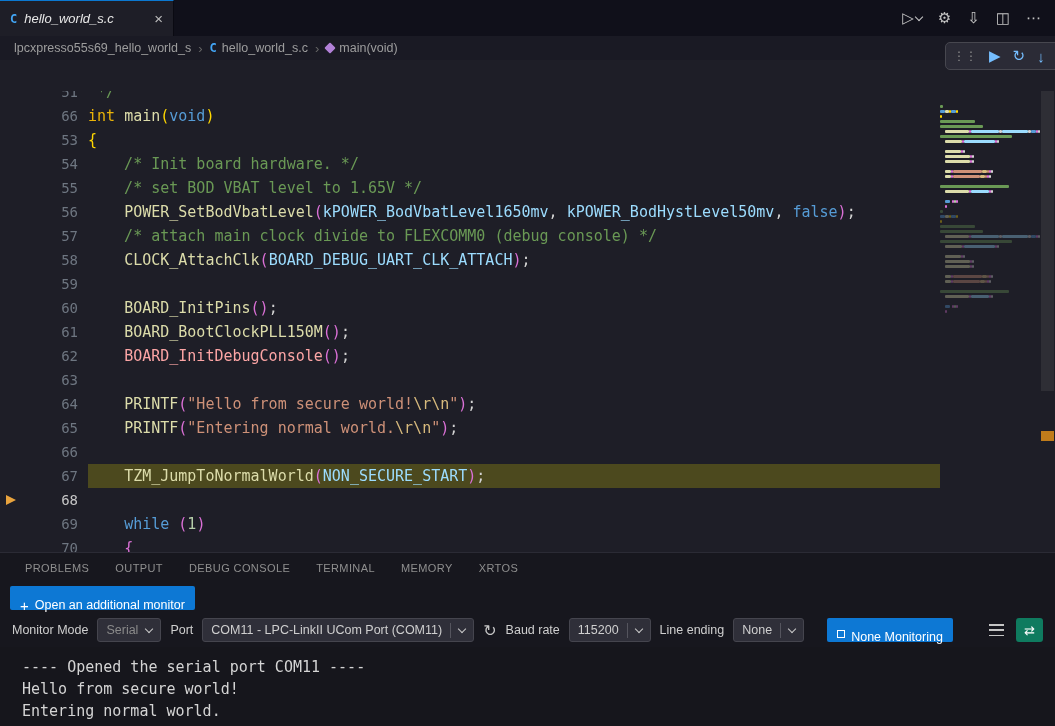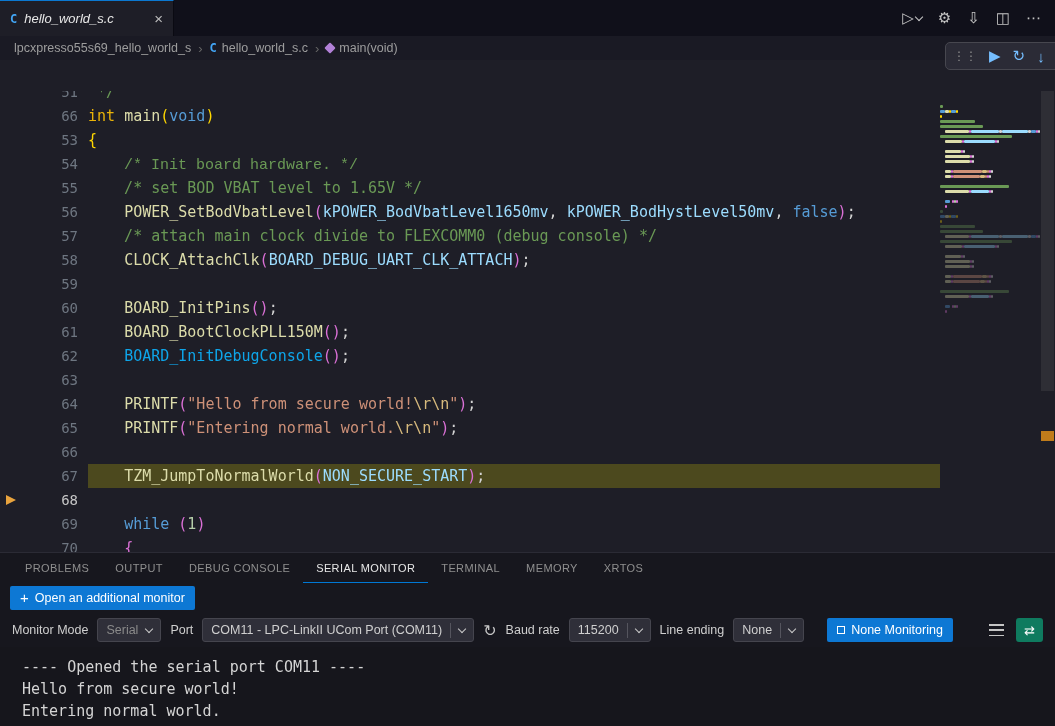--- a/index.html
+++ b/index.html
@@ -57,21 +57,21 @@
   }
   .dbg-icon { color:#75beff; font-size:15px; cursor:pointer; }
   .gripper { color:#8f8f8f; font-size:12px; letter-spacing:0; cursor:grab; }
 
   
   .panel { position:absolute; left:0; right:0; top:552px; bottom:0; background:#17171e; border-top:1px solid #2b2b35; }
   .panel-tabs { height:30px; display:flex; align-items:stretch; padding:0 12px; }
   .ptab { padding:0 13px; display:flex; align-items:center; font-size:11px; letter-spacing:.4px; color:#8f8f8f; border-bottom:1px solid transparent; cursor:pointer; white-space:nowrap; }
   .ptab.active { color:#e7e7e7; border-bottom-color:#0078d4; }
   .row1 { height:30px; display:flex; align-items:center; padding:0 10px; }
-  .btn-blue { background:#0d78d4; color:#fff; border:none; font-size:12.5px; height:22px; padding:12px 10px; display:inline-flex; align-items:center; gap:6px; border-radius:2px; font-family:inherit; cursor:pointer; }
+  .btn-blue { background:#0d78d4; color:#fff; border:none; font-size:12.5px; height:22px; padding:12px 10px; display:inline-flex; gap:6px; border-radius:2px; font-family:inherit; cursor:pointer; }
   .plus:before { content:"+"; font-size:15px; line-height:1; }
   .row2 { height:34px; display:flex; align-items:center; gap:9px; padding:0 12px; }
   .lbl { font-size:12.5px; color:#cfcfcf; white-space:nowrap; }
   .dd { background:#2f2f39; border:1px solid #45454e; border-radius:3px; height:24px; display:inline-flex; align-items:center; padding:0 8px; font-size:12.5px; color:#cfcfcf; gap:8px; cursor:pointer; white-space:nowrap; }
   .dd.disabled { color:#8a8a8a; }
   .dd-divider { width:1px; height:15px; background:#55555e; }
   .icon-btn { color:#c5c5c5; font-size:16px; cursor:pointer; }
   .stop-sq { width:8px; height:8px; border:1.5px solid #fff; display:inline-block; }
   .right-icons { margin-left:auto; display:flex; align-items:center; gap:12px; }
   .clear-icon { width:15px; height:13px; cursor:pointer;
@@ -212,29 +212,29 @@
         </div>
         <div class="gutter-row">
           <span class="glyph"></span>
           <span class="lnum">71</span>
         </div>
       </div>
     <div class="code" id="code">
         <div class="code-line"><span class="tk" style="color: rgb(106, 153, 85);"> */</span></div>
         <div class="code-line"><span class="tk" style="color: #eab308;">int </span><span class="tk" style="color: rgb(220, 220, 170);">main</span><span class="tk" style="color: rgb(255, 215, 0);">(</span><span class="tk" style="color: rgb(86, 156, 214);">void</span><span class="tk" style="color: rgb(255, 215, 0);">)</span></div>
         <div class="code-line"><span class="tk" style="color: rgb(255, 215, 0);">{</span></div>
-        <div class="code-line"><span class="tk" style="color: rgb(106, 153, 85); font-family: Liberation Mono, monospace;">    /* Init board hardware. */</span></div>
+        <div class="code-line"><span class="tk" style="color: rgb(106, 153, 85);">    /* Init board hardware. */</span></div>
         <div class="code-line"><span class="tk" style="color: rgb(106, 153, 85);">    /* set BOD VBAT level to 1.65V */</span></div>
         <div class="code-line"><span class="tk" style="color: rgb(212, 212, 212);">    </span><span class="tk" style="color: rgb(220, 220, 170);">POWER_SetBodVbatLevel</span><span class="tk" style="color: rgb(218, 112, 214);">(</span><span class="tk" style="color: rgb(156, 220, 254);">kPOWER_BodVbatLevel1650mv</span><span class="tk" style="color: rgb(212, 212, 212);">, </span><span class="tk" style="color: rgb(156, 220, 254);">kPOWER_BodHystLevel50mv</span><span class="tk" style="color: rgb(212, 212, 212);">, </span><span class="tk" style="color: rgb(86, 156, 214);">false</span><span class="tk" style="color: rgb(218, 112, 214);">)</span><span class="tk" style="color: rgb(212, 212, 212);">;</span></div>
         <div class="code-line"><span class="tk" style="color: rgb(106, 153, 85);">    /* attach main clock divide to FLEXCOMM0 (debug console) */</span></div>
         <div class="code-line"><span class="tk" style="color: rgb(212, 212, 212);">    </span><span class="tk" style="color: rgb(220, 220, 170);">CLOCK_AttachClk</span><span class="tk" style="color: rgb(218, 112, 214);">(</span><span class="tk" style="color: rgb(156, 220, 254);">BOARD_DEBUG_UART_CLK_ATTACH</span><span class="tk" style="color: rgb(218, 112, 214);">)</span><span class="tk" style="color: rgb(212, 212, 212);">;</span></div>
         <div class="code-line"></div>
         <div class="code-line"><span class="tk" style="color: rgb(212, 212, 212);">    </span><span class="tk" style="color: rgb(220, 220, 170);">BOARD_InitPins</span><span class="tk" style="color: rgb(218, 112, 214);">()</span><span class="tk" style="color: rgb(212, 212, 212);">;</span></div>
         <div class="code-line"><span class="tk" style="color: rgb(212, 212, 212);">    </span><span class="tk" style="color: rgb(220, 220, 170);">BOARD_BootClockPLL150M</span><span class="tk" style="color: rgb(218, 112, 214);">()</span><span class="tk" style="color: rgb(212, 212, 212);">;</span></div>
-        <div class="code-line"><span class="tk" style="color: rgb(212, 212, 212);">    </span><span class="tk" style="color: #0ea5e9;">BOARD_InitDebugConsole</span><span class="tk" style="color: rgb(218, 112, 214);">()</span><span class="tk" style="color: rgb(212, 212, 212);">;</span></div>
+        <div class="code-line"><span class="tk" style="color: rgb(212, 212, 212);">    </span><span class="tk" style="color: #fca5a5;">BOARD_InitDebugConsole</span><span class="tk" style="color: rgb(218, 112, 214);">()</span><span class="tk" style="color: rgb(212, 212, 212);">;</span></div>
         <div class="code-line"></div>
         <div class="code-line"><span class="tk" style="color: rgb(212, 212, 212);">    </span><span class="tk" style="color: rgb(220, 220, 170);">PRINTF</span><span class="tk" style="color: rgb(218, 112, 214);">(</span><span class="tk" style="color: rgb(206, 145, 120);">"Hello from secure world!</span><span class="tk" style="color: rgb(215, 186, 125);">\r\n</span><span class="tk" style="color: rgb(206, 145, 120);">"</span><span class="tk" style="color: rgb(218, 112, 214);">)</span><span class="tk" style="color: rgb(212, 212, 212);">;</span></div>
         <div class="code-line"><span class="tk" style="color: rgb(212, 212, 212);">    </span><span class="tk" style="color: rgb(220, 220, 170);">PRINTF</span><span class="tk" style="color: rgb(218, 112, 214);">(</span><span class="tk" style="color: rgb(206, 145, 120);">"Entering normal world.</span><span class="tk" style="color: rgb(215, 186, 125);">\r\n</span><span class="tk" style="color: rgb(206, 145, 120);">"</span><span class="tk" style="color: rgb(218, 112, 214);">)</span><span class="tk" style="color: rgb(212, 212, 212);">;</span></div>
         <div class="code-line"></div>
         <div class="code-line" style="background: rgb(76, 73, 30);"><span class="tk" style="color: rgb(212, 212, 212);">    </span><span class="tk" style="color: rgb(220, 220, 170);">TZM_JumpToNormalWorld</span><span class="tk" style="color: rgb(218, 112, 214);">(</span><span class="tk" style="color: rgb(156, 220, 254);">NON_SECURE_START</span><span class="tk" style="color: rgb(218, 112, 214);">)</span><span class="tk" style="color: rgb(212, 212, 212);">;</span></div>
         <div class="code-line"></div>
         <div class="code-line"><span class="tk" style="color: rgb(212, 212, 212);">    </span><span class="tk" style="color: rgb(86, 156, 214);">while</span><span class="tk" style="color: rgb(212, 212, 212);"> </span><span class="tk" style="color: rgb(218, 112, 214);">(</span><span class="tk" style="color: rgb(181, 206, 168);">1</span><span class="tk" style="color: rgb(218, 112, 214);">)</span></div>
         <div class="code-line"><span class="tk" style="color: rgb(212, 212, 212);">    </span><span class="tk" style="color: rgb(218, 112, 214);">{</span></div>
       </div>
   </div>
@@ -465,21 +465,20 @@
     <span class="dbg-icon">▶</span>
     <span class="dbg-icon">↻</span>
     <span class="dbg-icon">↓</span>
   </div>
 
 <div class="panel">
   <div class="panel-tabs" id="panelTabs">
       <div class="ptab">PROBLEMS</div>
       <div class="ptab">OUTPUT</div>
       <div class="ptab">DEBUG CONSOLE</div>
-      <div class="ptab active">SERIAL MONITOR</div>
       <div class="ptab">TERMINAL</div>
       <div class="ptab">MEMORY</div>
       <div class="ptab">XRTOS</div>
     </div>
 
   <div class="row1">
     <button class="btn-blue">
       <span class="plus"></span>
       <span>Open an additional monitor</span>
     </button>

